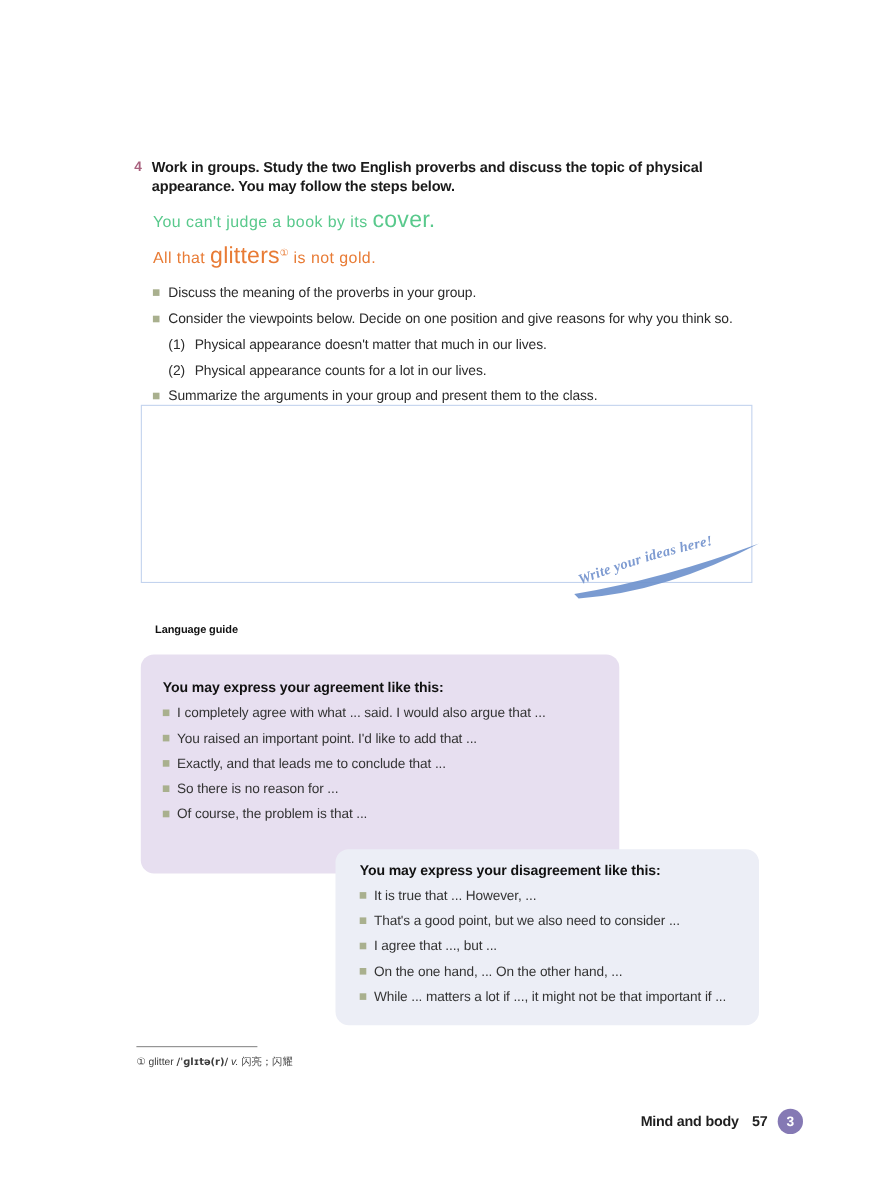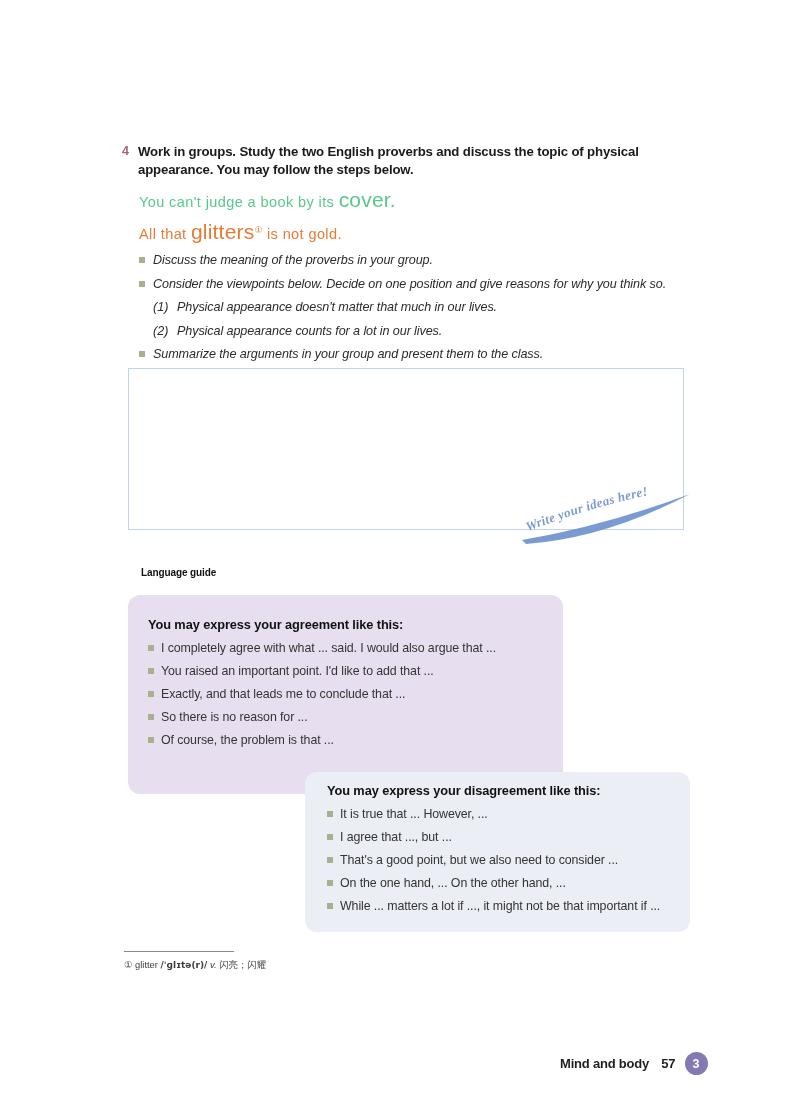--- a/index.html
+++ b/index.html
@@ -62,23 +62,22 @@
   .pv-sup {
     font-size: 9px;
     vertical-align: super;
     letter-spacing: 0;
   }
 
   
   .steps {
     position: absolute;
     left: 139px;
-    top: 251px;
+    top: 257px;
     width: 560px;
-    font-style: italic;
   }
   .step-item {
     display: flex;
     align-items: flex-start;
     margin-bottom: 5.5px;
   }
   .sq-bullet {
     width: 6px;
     height: 6px;
     background: #a9b08e;
@@ -212,21 +211,21 @@
   .fn-cn { font-family: "DejaVu Sans", sans-serif; }
 
   
   .footer {
     position: absolute;
     left: 560px;
     top: 1008px;
     width: 170px;
     display: flex;
     align-items: center;
-    margin-top: 44px;
+    justify-content: flex-end;
   }
   .footer-chapter {
     color: #1f1f1f;
     font-size: 13px;
     font-weight: 700;
     letter-spacing: -0.2px;
   }
   .footer-pagenum {
     color: #1f1f1f;
     font-size: 13px;
@@ -331,25 +330,25 @@
   </div>
 
   <div class="guide-box box-disagree">
     <div class="box-head">You may express your disagreement like this:</div>
     <div class="box-item">
       <span class="sq-bullet"></span>
       <span class="box-item-text">It is true that ... However, ...</span>
     </div>
     <div class="box-item">
       <span class="sq-bullet"></span>
+      <span class="box-item-text">That's a good point, but we also need to consider ...</span>
+    </div>
+    <div class="box-item">
+      <span class="sq-bullet"></span>
       <span class="box-item-text">I agree that ..., but ...</span>
-    </div>
-    <div class="box-item">
-      <span class="sq-bullet"></span>
-      <span class="box-item-text">That's a good point, but we also need to consider ...</span>
     </div>
     <div class="box-item">
       <span class="sq-bullet"></span>
       <span class="box-item-text">On the one hand, ... On the other hand, ...</span>
     </div>
     <div class="box-item">
       <span class="sq-bullet"></span>
       <span class="box-item-text">While ... matters a lot if ..., it might not be that important if ...</span>
     </div>
   </div>

